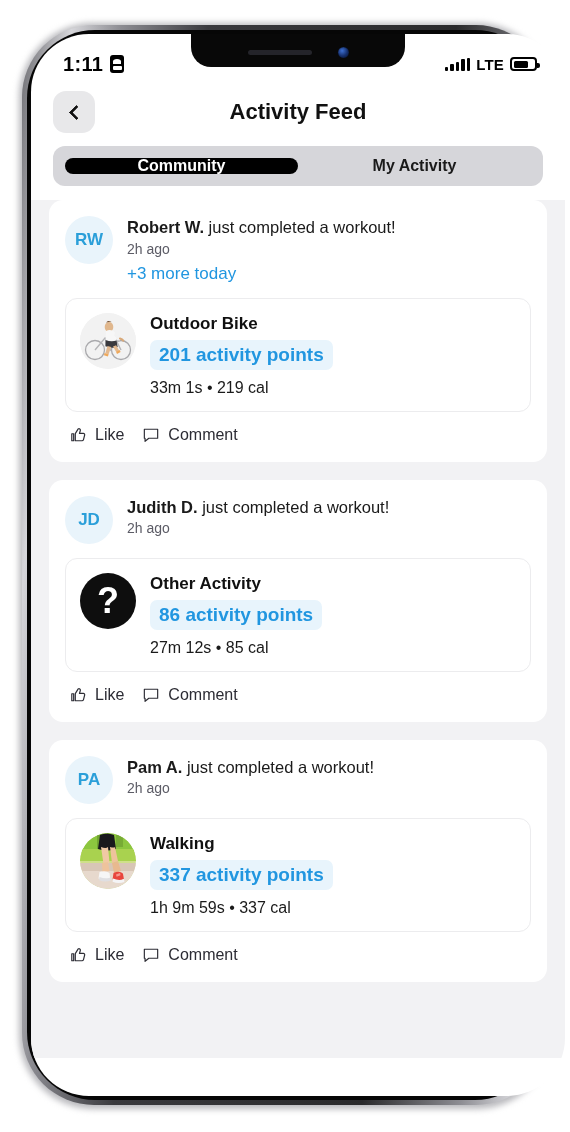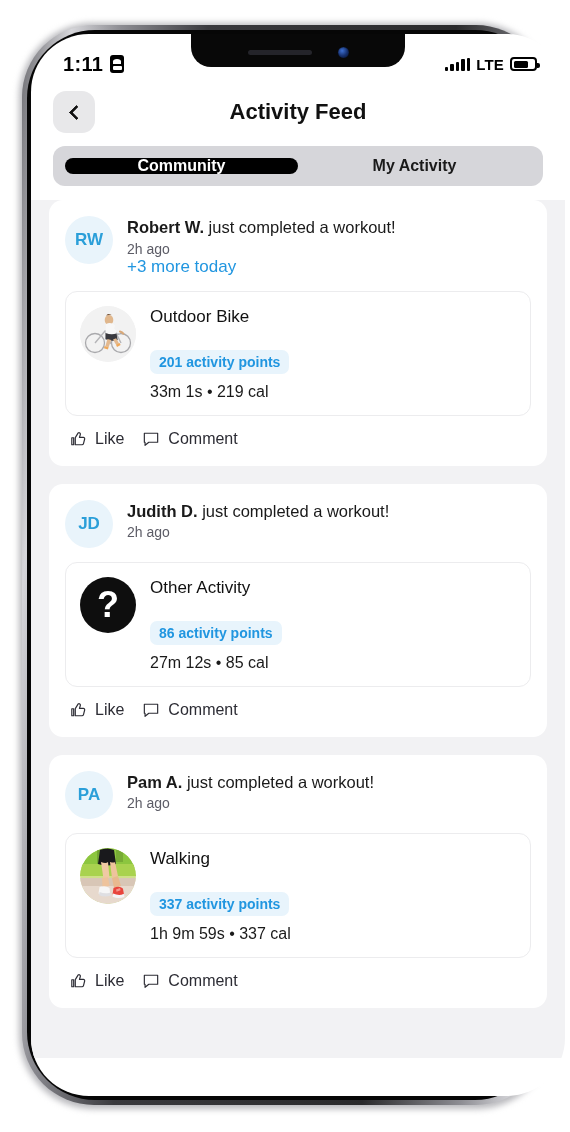--- a/index.html
+++ b/index.html
@@ -175,42 +175,42 @@
     display: flex; align-items: center; justify-content: center;
     font-size: 17px; font-weight: bold; color: #2b9fd9;
     flex: 0 0 48px;
   }
   .post-meta { padding-top: 1px; }
   .post-line { font-size: 16.5px; color: #1a1a1a; line-height: 1.25; }
   .post-line b { font-weight: bold; }
   .post-time { font-size: 14px; color: #5c5c66; margin-top: 3px; }
   .more-link {
     font-size: 17px; color: #2196e0; font-weight: normal;
-    cursor: pointer;
+    margin-top: 7px; cursor: pointer;
   }
 
   .workout {
     margin-top: 14px;
     border: 1px solid #ececee;
     border-radius: 12px;
     padding: 14px 14px;
     display: flex; gap: 14px; align-items: flex-start;
   }
   .thumb {
     width: 56px; height: 56px; border-radius: 50%;
     flex: 0 0 56px; overflow: hidden; position: relative;
     background: #f1f1f1;
   }
   .thumb svg { display: block; width: 100%; height: 100%; }
   .workout-info { padding-top: 1px; }
-  .workout-name { font-size: 17px; font-weight: normal; color: #111; }
+  .workout-name { font-size: 17px; font-weight: bold; color: #111; }
   .points {
-    display: inline-block; margin-top: 23px;
+    display: inline-block; margin-top: 6px;
     background: #e8f4fc; color: #2196e0;
-    font-size: 14px; font-weight: bold;
+    font-size: 19px; font-weight: bold;
     padding: 4px 9px; border-radius: 7px;
   }
   .workout-stats { font-size: 16px; color: #1a1a1a; margin-top: 9px; }
 
   .actions {
     display: flex; gap: 18px; align-items: center;
     padding: 14px 4px 10px;
   }
   .action {
     display: flex; align-items: center; gap: 8px;

